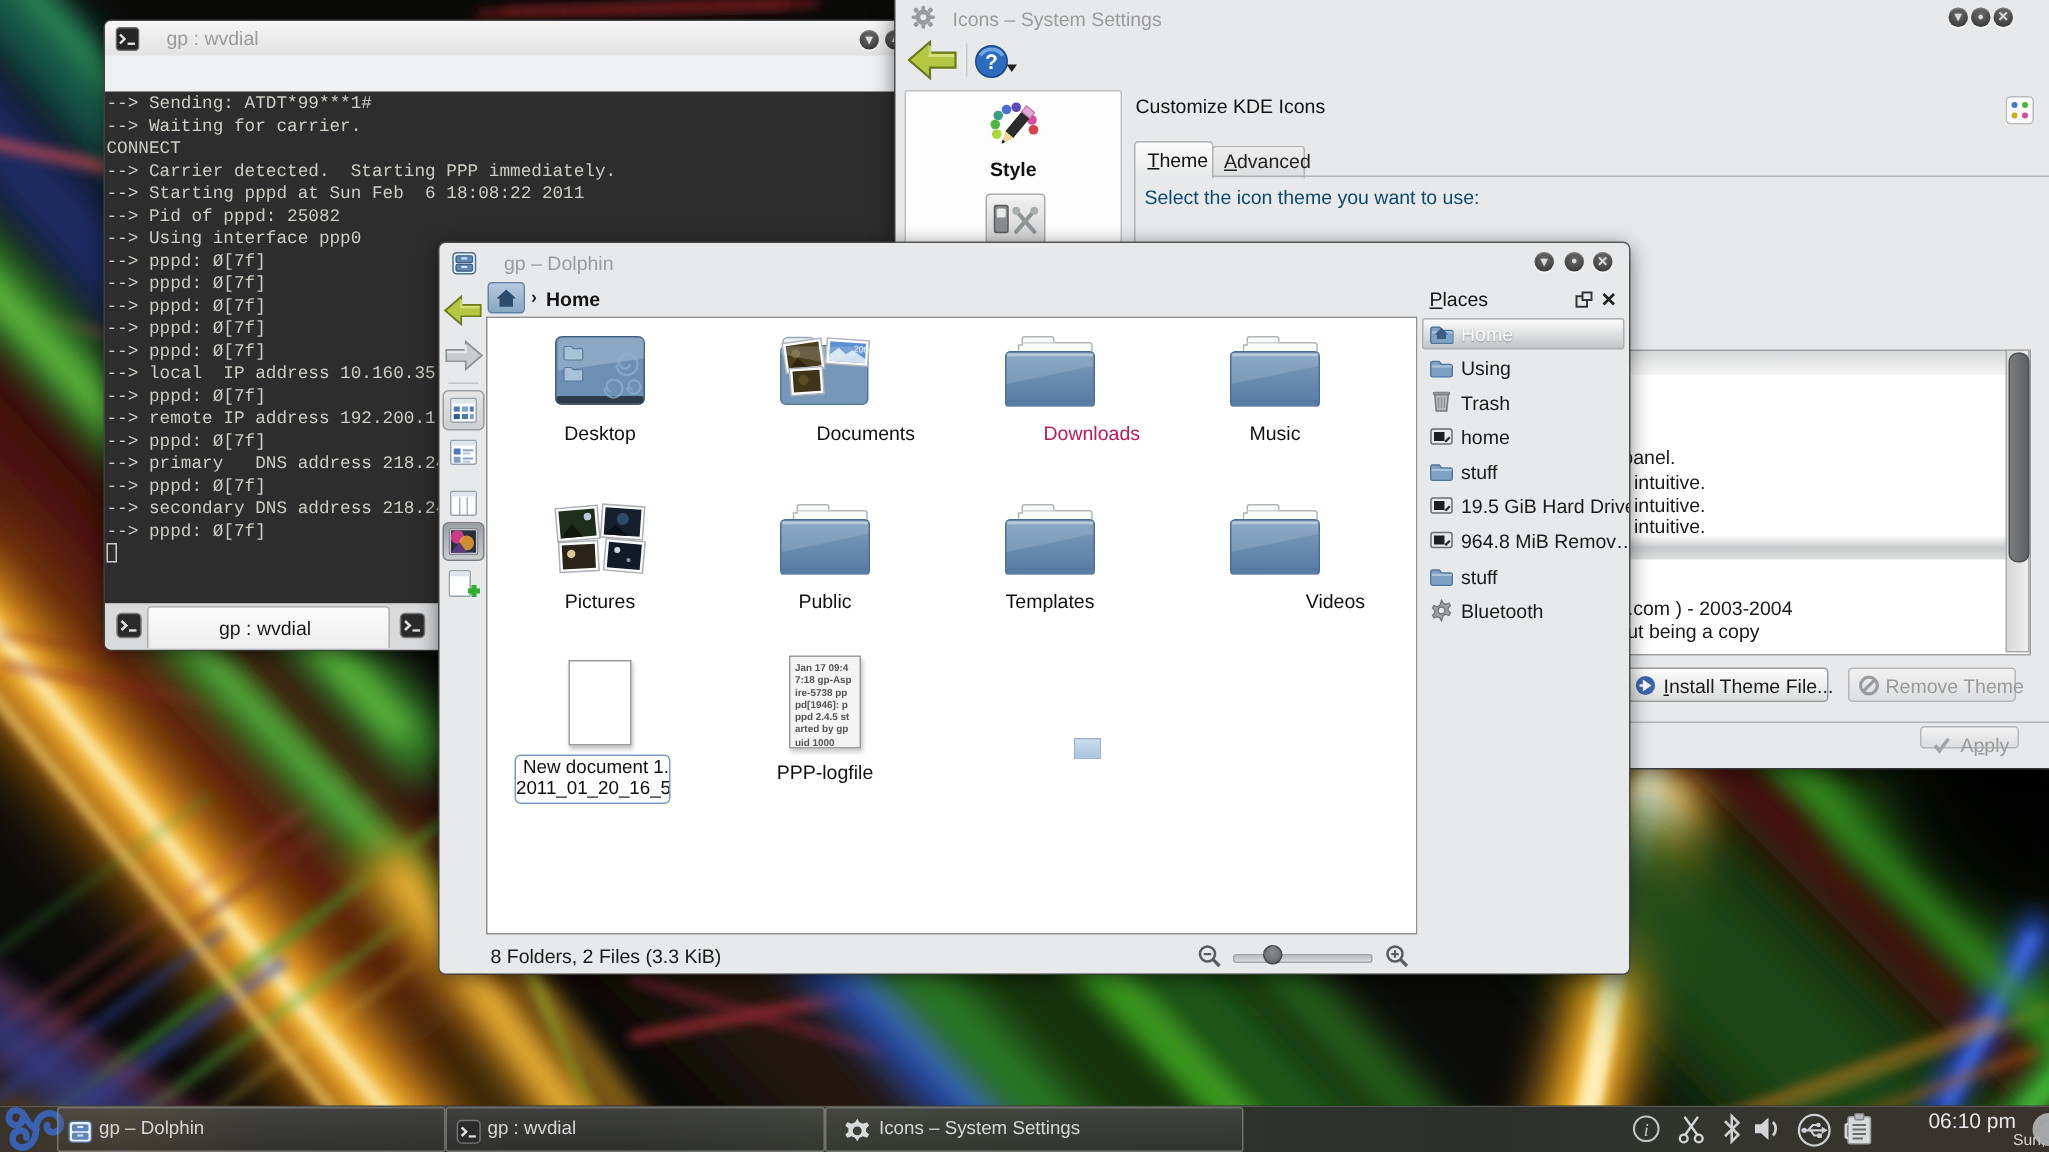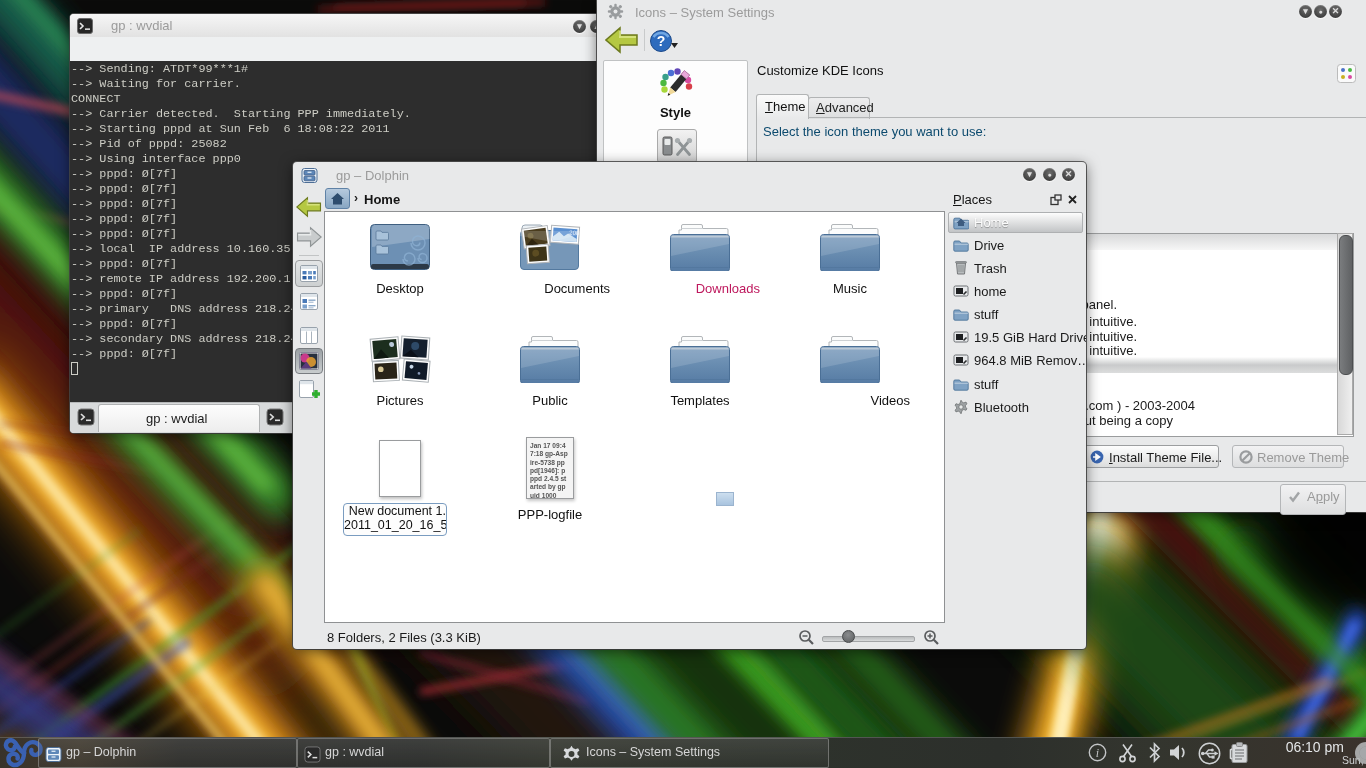--- a/index.html
+++ b/index.html
@@ -319,21 +319,21 @@
           </svg>
       <span class="abs" style="left:25px;top:4px;font-size:13px;color:#1a1a1a;white-space:nowrap"><span style="text-decoration:underline">I</span>nstall Theme File...</span>
     </div>
     <div class="abs" style="left:635px;top:445px;width:112px;height:23px;background:linear-gradient(#f2f2f3,#dddedf);border:1px solid #b4b6b8;border-radius:3px;z-index:2;box-sizing:border-box">
       <svg class="abs" style="left:6px;top:4px" width="14" height="14" viewBox="0 0 14 14">
             <circle cx="7" cy="7" r="5.6" fill="none" stroke="#9a9c9e" stroke-width="2.2"></circle>
             <path d="M3.2 10.8L10.8 3.2" stroke="#9a9c9e" stroke-width="2.2"></path>
           </svg>
       <span class="abs" style="left:24px;top:4px;font-size:13px;color:#9a9a9a;white-space:nowrap">Remove Theme</span>
     </div>
-    <div class="abs" style="left:683px;top:484px;width:66px;height:31px;background:linear-gradient(#f2f2f3,#dddedf);border:1px solid #b4b6b8;border-radius:3px;z-index:2;box-sizing:border-box">
+    <div class="abs" style="left:683px;top:484px;width:66px;height:15px;background:linear-gradient(#f2f2f3,#dddedf);border:1px solid #b4b6b8;border-radius:3px;z-index:2;box-sizing:border-box">
       <svg class="abs" style="left:7px;top:5px" width="13" height="13" viewBox="0 0 13 13">
             <path d="M2 7l3 3.5L11 2.5" stroke="#a2a4a6" stroke-width="2.4" fill="none"></path>
           </svg>
       <span class="abs" style="left:26px;top:4px;font-size:13px;color:#9a9a9a">A<span style="text-decoration:underline">p</span>ply</span>
     </div>
   </path></div>
   <svg width="0" height="0" style="position:absolute">
     <defs>
       <linearGradient id="fgrad" x1="0" y1="0" x2="0" y2="1">
         <stop offset="0" stop-color="#7d98d8"></stop>
@@ -467,21 +467,21 @@
 
       <div class="abs" style="left:3px;top:26px;width:135px;height:21px;background:linear-gradient(#fdfdfd,#c2c4c6);border:1px solid #aeb0b2;border-radius:2px;box-sizing:border-box"></div>
       <svg class="abs" style="left:8px;top:28px" width="16" height="16" viewBox="0 0 16 16">
         <use href="#sfolder" transform="scale(1.05)"></use>
         <path d="M8 4.5L12.5 9H11v3H5V9H3.5z" fill="#3d5c80"></path>
       </svg>
       <span class="abs" style="left:29px;top:29px;font-size:13px;color:#fcfcfc;text-shadow:0 1px 1px rgba(0,0,0,.35)">Home</span>
       <svg class="abs" style="left:8px;top:51px" width="16" height="16" viewBox="0 0 16 16">
           <use href="#sfolder"></use>
         </svg>
-      <span class="abs" style="left:29px;top:52px;font-size:13px;color:#1a1a1a">Drive</span>
+      <span class="abs" style="left:29px;top:52px;font-size:13px;color:#1a1a1a">Using</span>
       <svg class="abs" style="left:9px;top:73px" width="14" height="16" viewBox="0 0 14 16">
         <path d="M2.5 4h9l-1 11h-7z" fill="#b8bcbe" stroke="#76797b"></path>
         <rect x="1.5" y="2.5" width="11" height="1.6" rx=".8" fill="#9a9ea0" stroke="#76797b" stroke-width=".7"></rect>
         <path d="M5 6v7M7 6v7M9 6v7" stroke="#8a8e90" stroke-width=".9"></path>
       </svg>
       <span class="abs" style="left:29px;top:75px;font-size:13px;color:#1a1a1a">Trash</span>
       <svg class="abs" style="left:8px;top:97px" width="16" height="16" viewBox="0 0 16 16">
           <use href="#drivei"></use>
         </svg>
       <span class="abs" style="left:29px;top:98px;font-size:13px;color:#1a1a1a">home</span>

